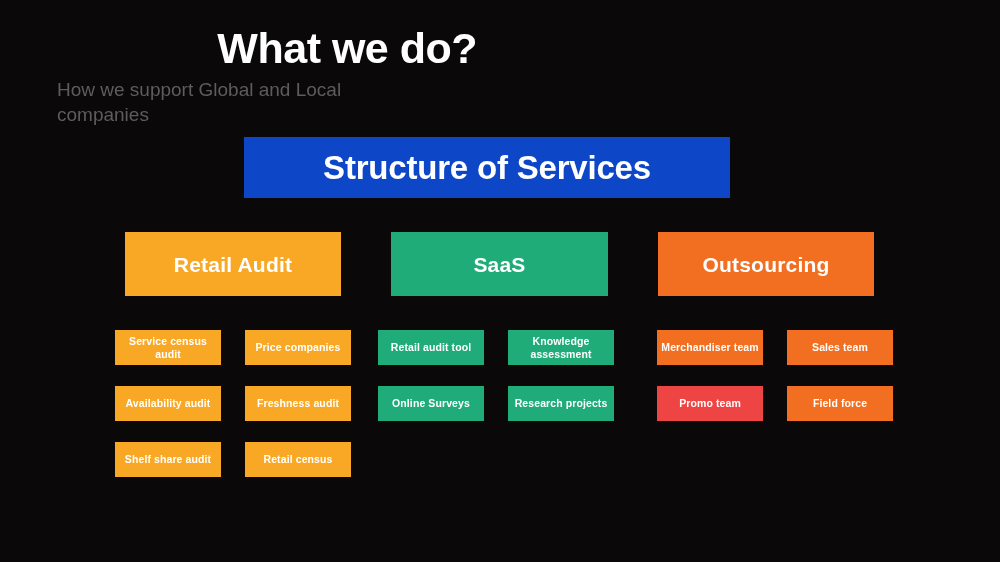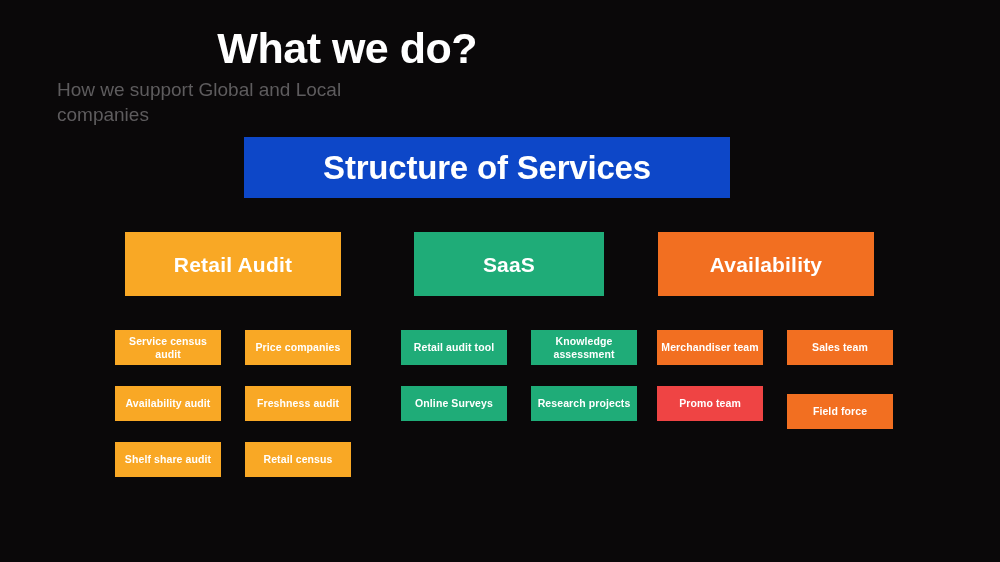--- a/index.html
+++ b/index.html
@@ -70,21 +70,21 @@
     line-height: 1;
   }
 
   
   .column {
     position: absolute;
     top: 232px;
     border-radius: 21px;
   }
   #col-0 { left: 125px; width: 216px; }
-  #col-1 { left: 414px; width: 190px; }
+  #col-1 { left: 391px; width: 217px; }
   #col-2 { left: 658px; width: 216px; }
 
   .col-header {
     height: 64px;
     display: flex;
     align-items: center;
     justify-content: center;
     box-sizing: border-box;
   }
   .col-header-label {
@@ -181,31 +181,31 @@
           <span class="item-label">Online Surveys</span>
         </div>
       <div class="item-box" style="background: rgb(31, 172, 120);">
           <span class="item-label">Research projects</span>
         </div>
     </div>
   </div>
 
   <div class="column" id="col-2">
     <div class="col-header" style="background: rgb(242, 111, 33);">
-      <span class="col-header-label">Availability</span>
+      <span class="col-header-label">Outsourcing</span>
     </div>
     <div class="items-grid">
       <div class="item-box" style="background: rgb(242, 111, 33);">
           <span class="item-label">Merchandiser team</span>
         </div>
       <div class="item-box" style="background: rgb(242, 111, 33);">
           <span class="item-label">Sales team</span>
         </div>
       <div class="item-box" style="background: #ef4444;">
           <span class="item-label">Promo team</span>
         </div>
-      <div class="item-box" style="background: rgb(242, 111, 33); margin-top: 8px;">
+      <div class="item-box" style="background: rgb(242, 111, 33);">
           <span class="item-label">Field force</span>
         </div>
     </div>
   </div>
 
 </div>
 
 </body></html>

